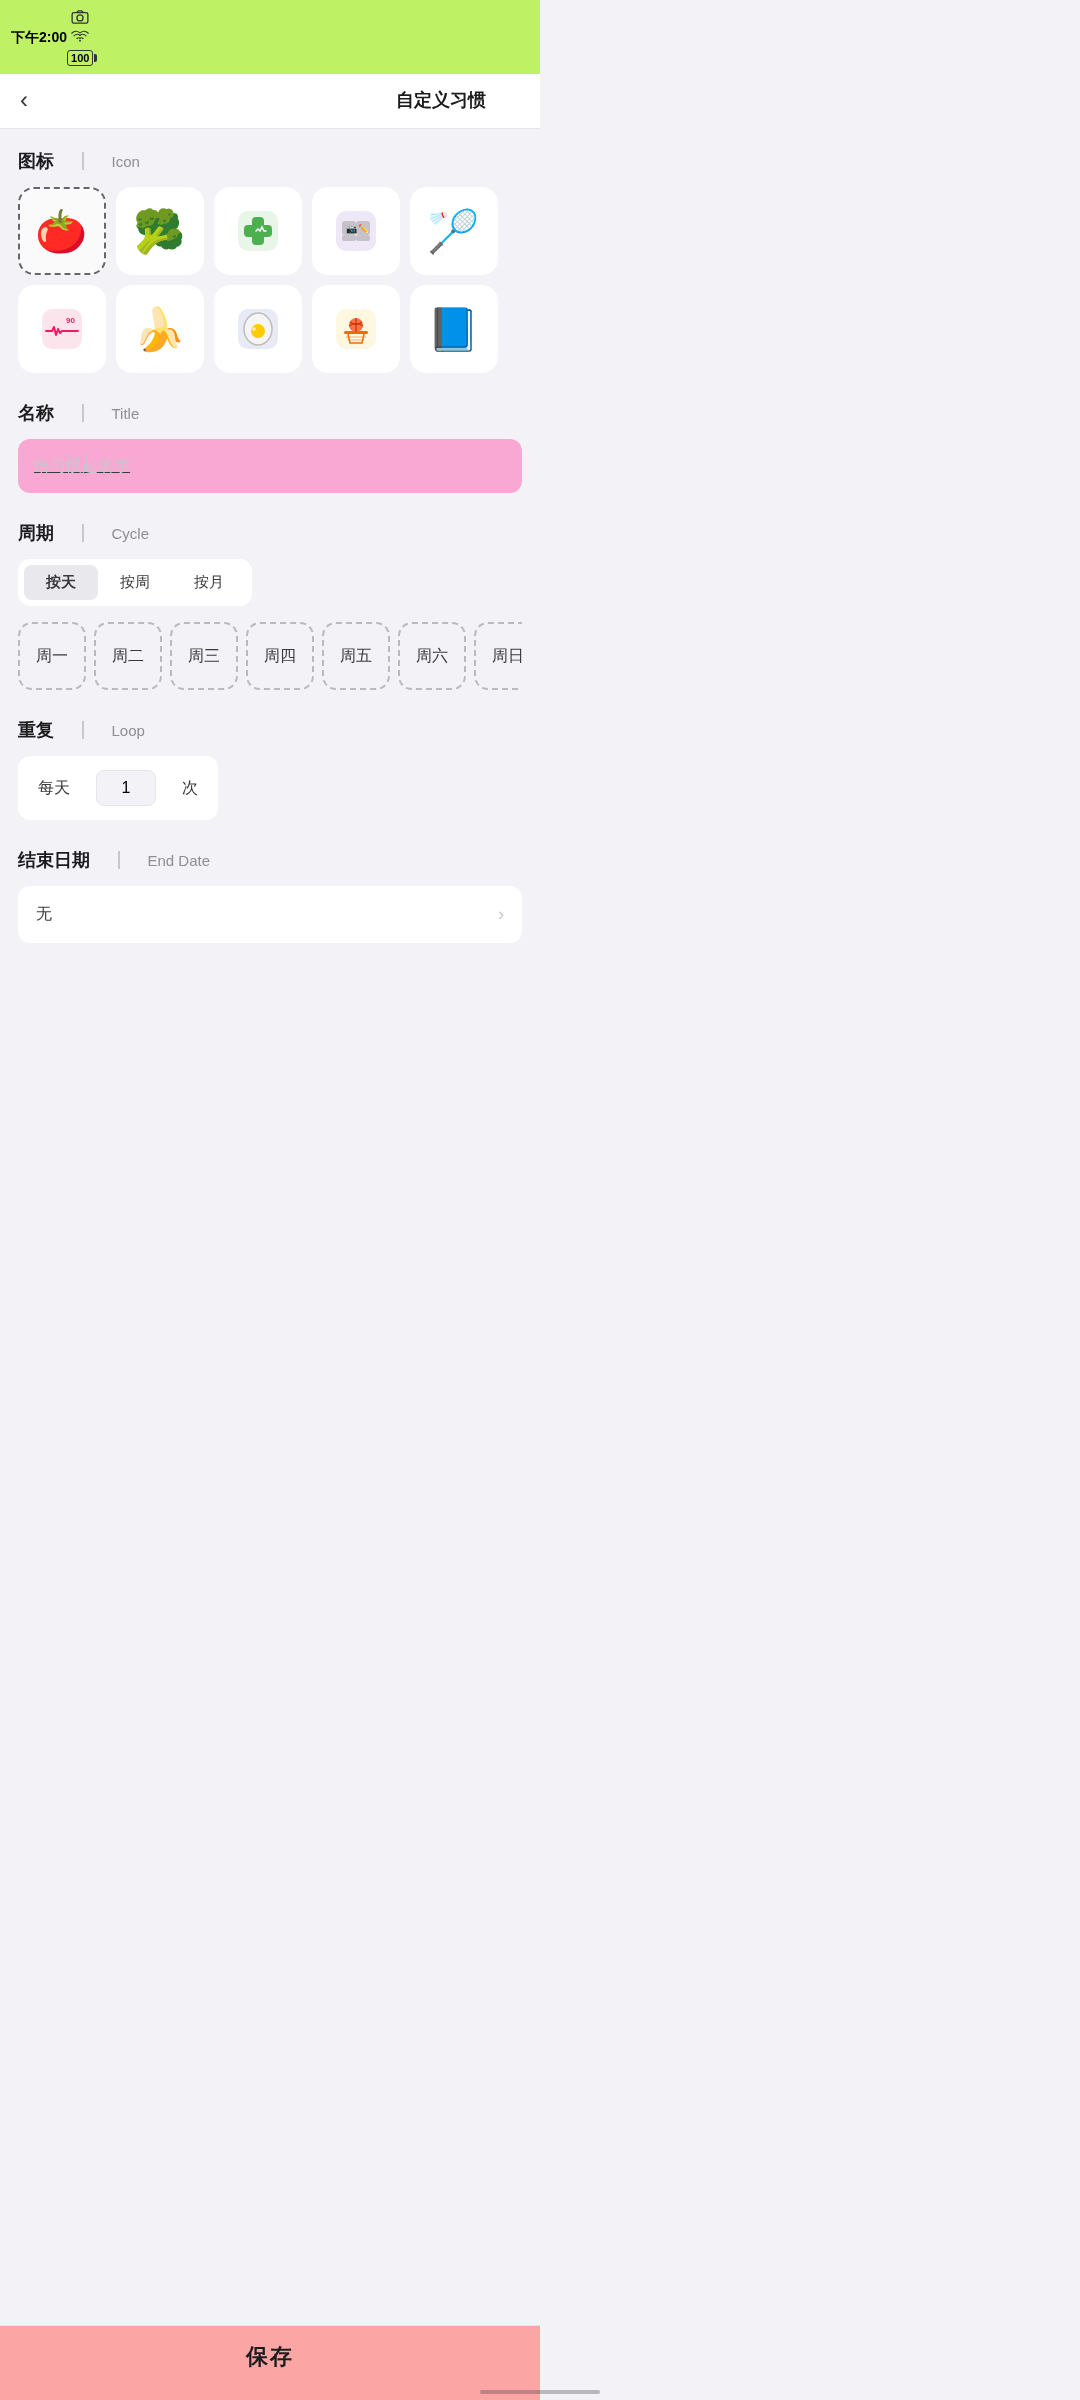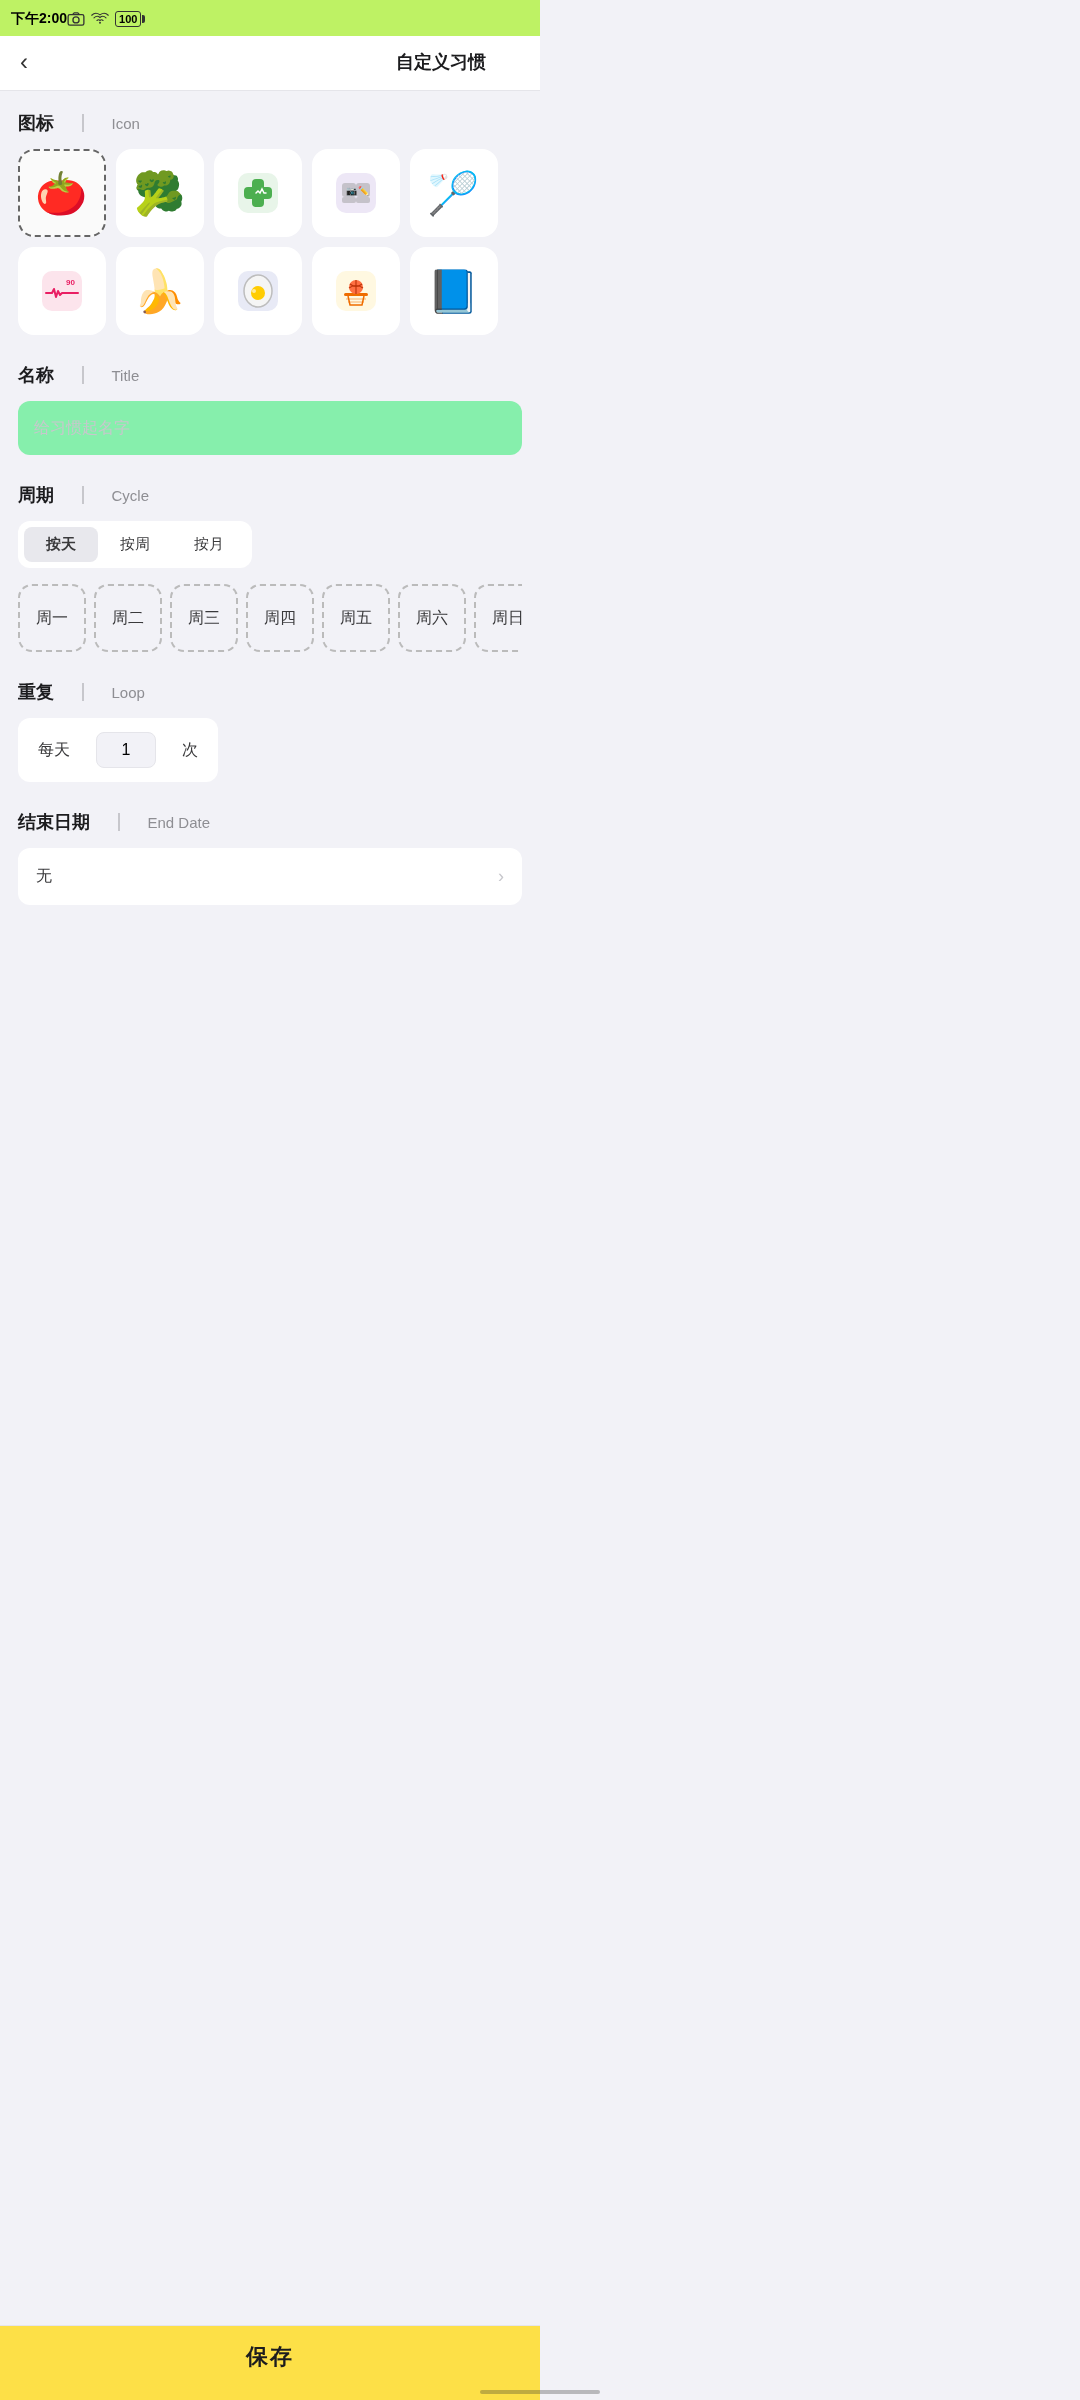--- a/index.html
+++ b/index.html
@@ -20,20 +20,21 @@
       align-items: center;
       padding: 10px 11px 8px;
       font-size: 14px;
       font-weight: 600;
     }
     .status-right {
       display: flex;
       align-items: center;
       gap: 6px;
       font-size: 13px;
+      flex-direction: column;
     }
     .battery {
       border: 1.5px solid #333;
       border-radius: 3px;
       padding: 1px 3px;
       font-size: 11px;
       font-weight: 700;
       position: relative;
     }
     .battery::after {
@@ -124,27 +125,28 @@
     }
 
     
     .section-block {
       margin-bottom: 28px;
     }
 
     
     .name-input {
       width: 100%;
-      background: #86efac;
+      background: #f9a8d4;
       border: none;
       border-radius: 12px;
       padding: 18px 16px;
       font-size: 16px;
       color: #3a3a3c;
       outline: none;
+      text-decoration: underline;
     }
     .name-input::placeholder {
       color: #c7c7cc;
     }
 
     
     .cycle-tabs {
       background: #fff;
       border-radius: 12px;
       display: inline-flex;
@@ -224,21 +226,21 @@
       color: #c7c7cc;
       font-size: 18px;
     }
 
     
     .save-bar {
       position: fixed;
       bottom: 0;
       left: 0;
       width: 540px;
-      background: #fde047;
+      background: #fca5a5;
       padding: 16px 24px 28px;
       text-align: center;
       box-shadow: 0 -1px 0 #e5e5ea;
     }
     .save-btn {
       font-size: 22px;
       font-weight: 700;
       color: #1c1c1e;
       cursor: pointer;
       letter-spacing: 2px;

